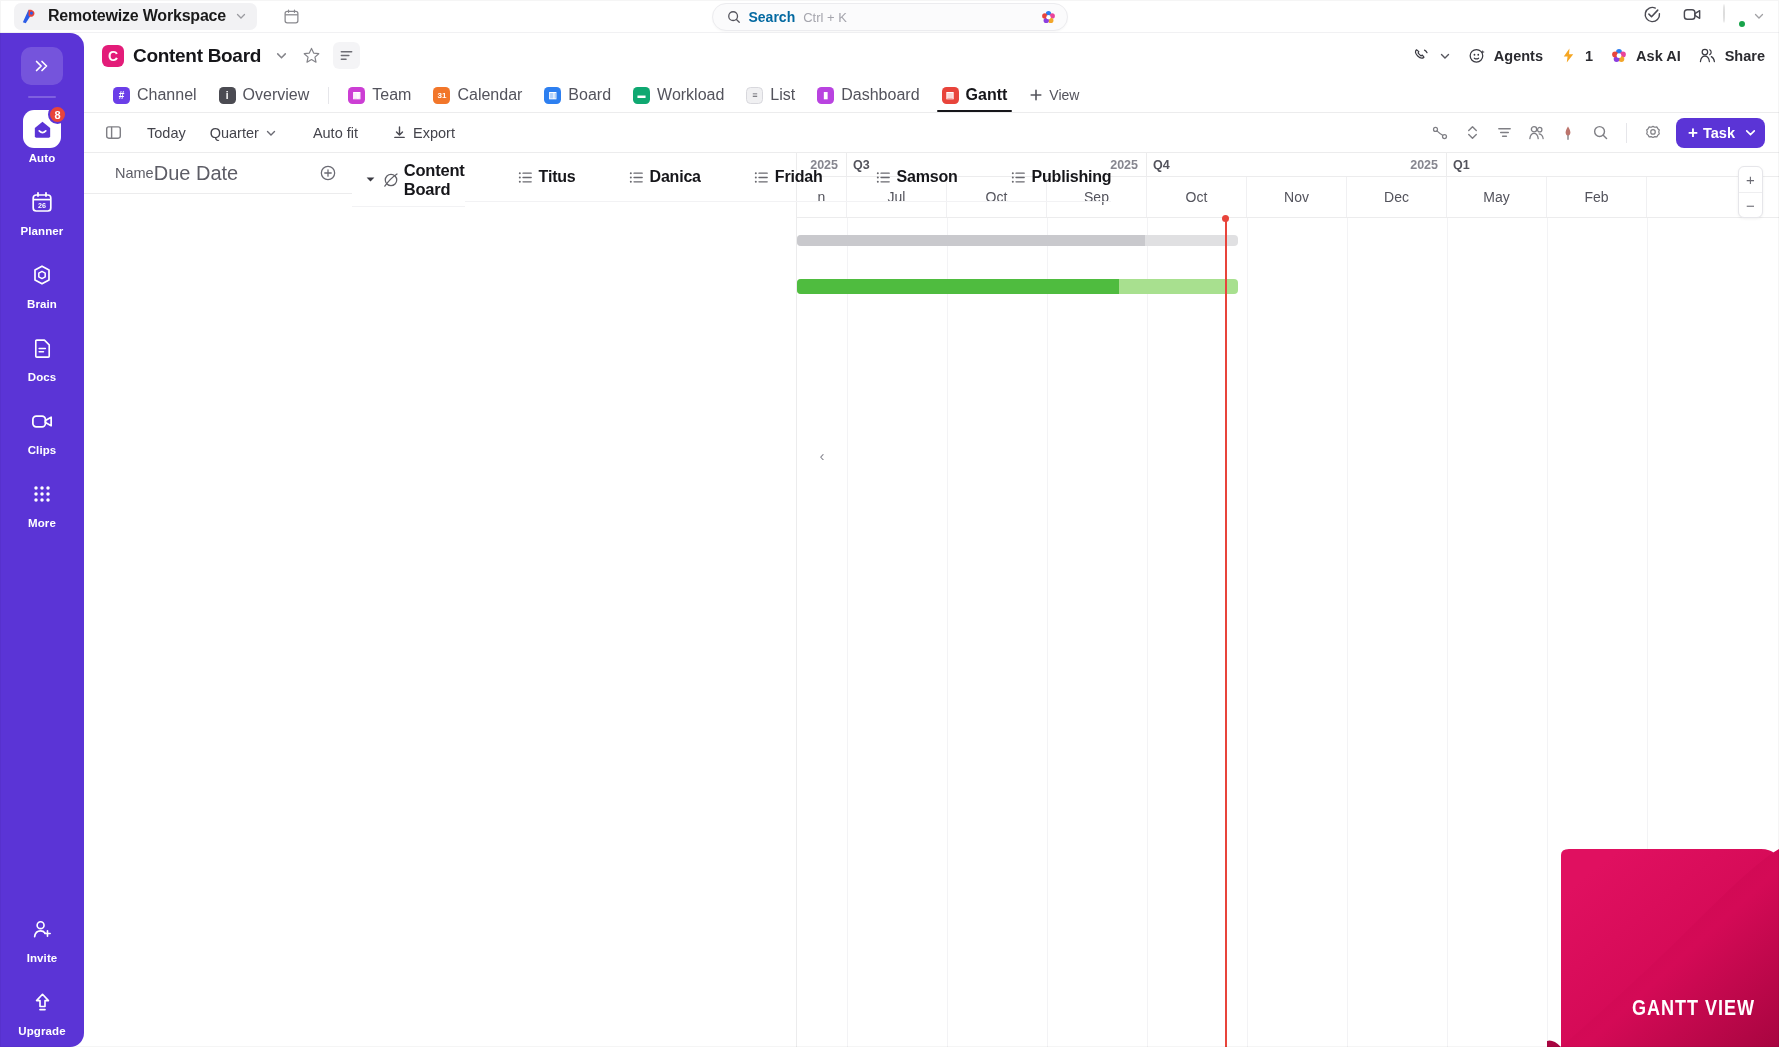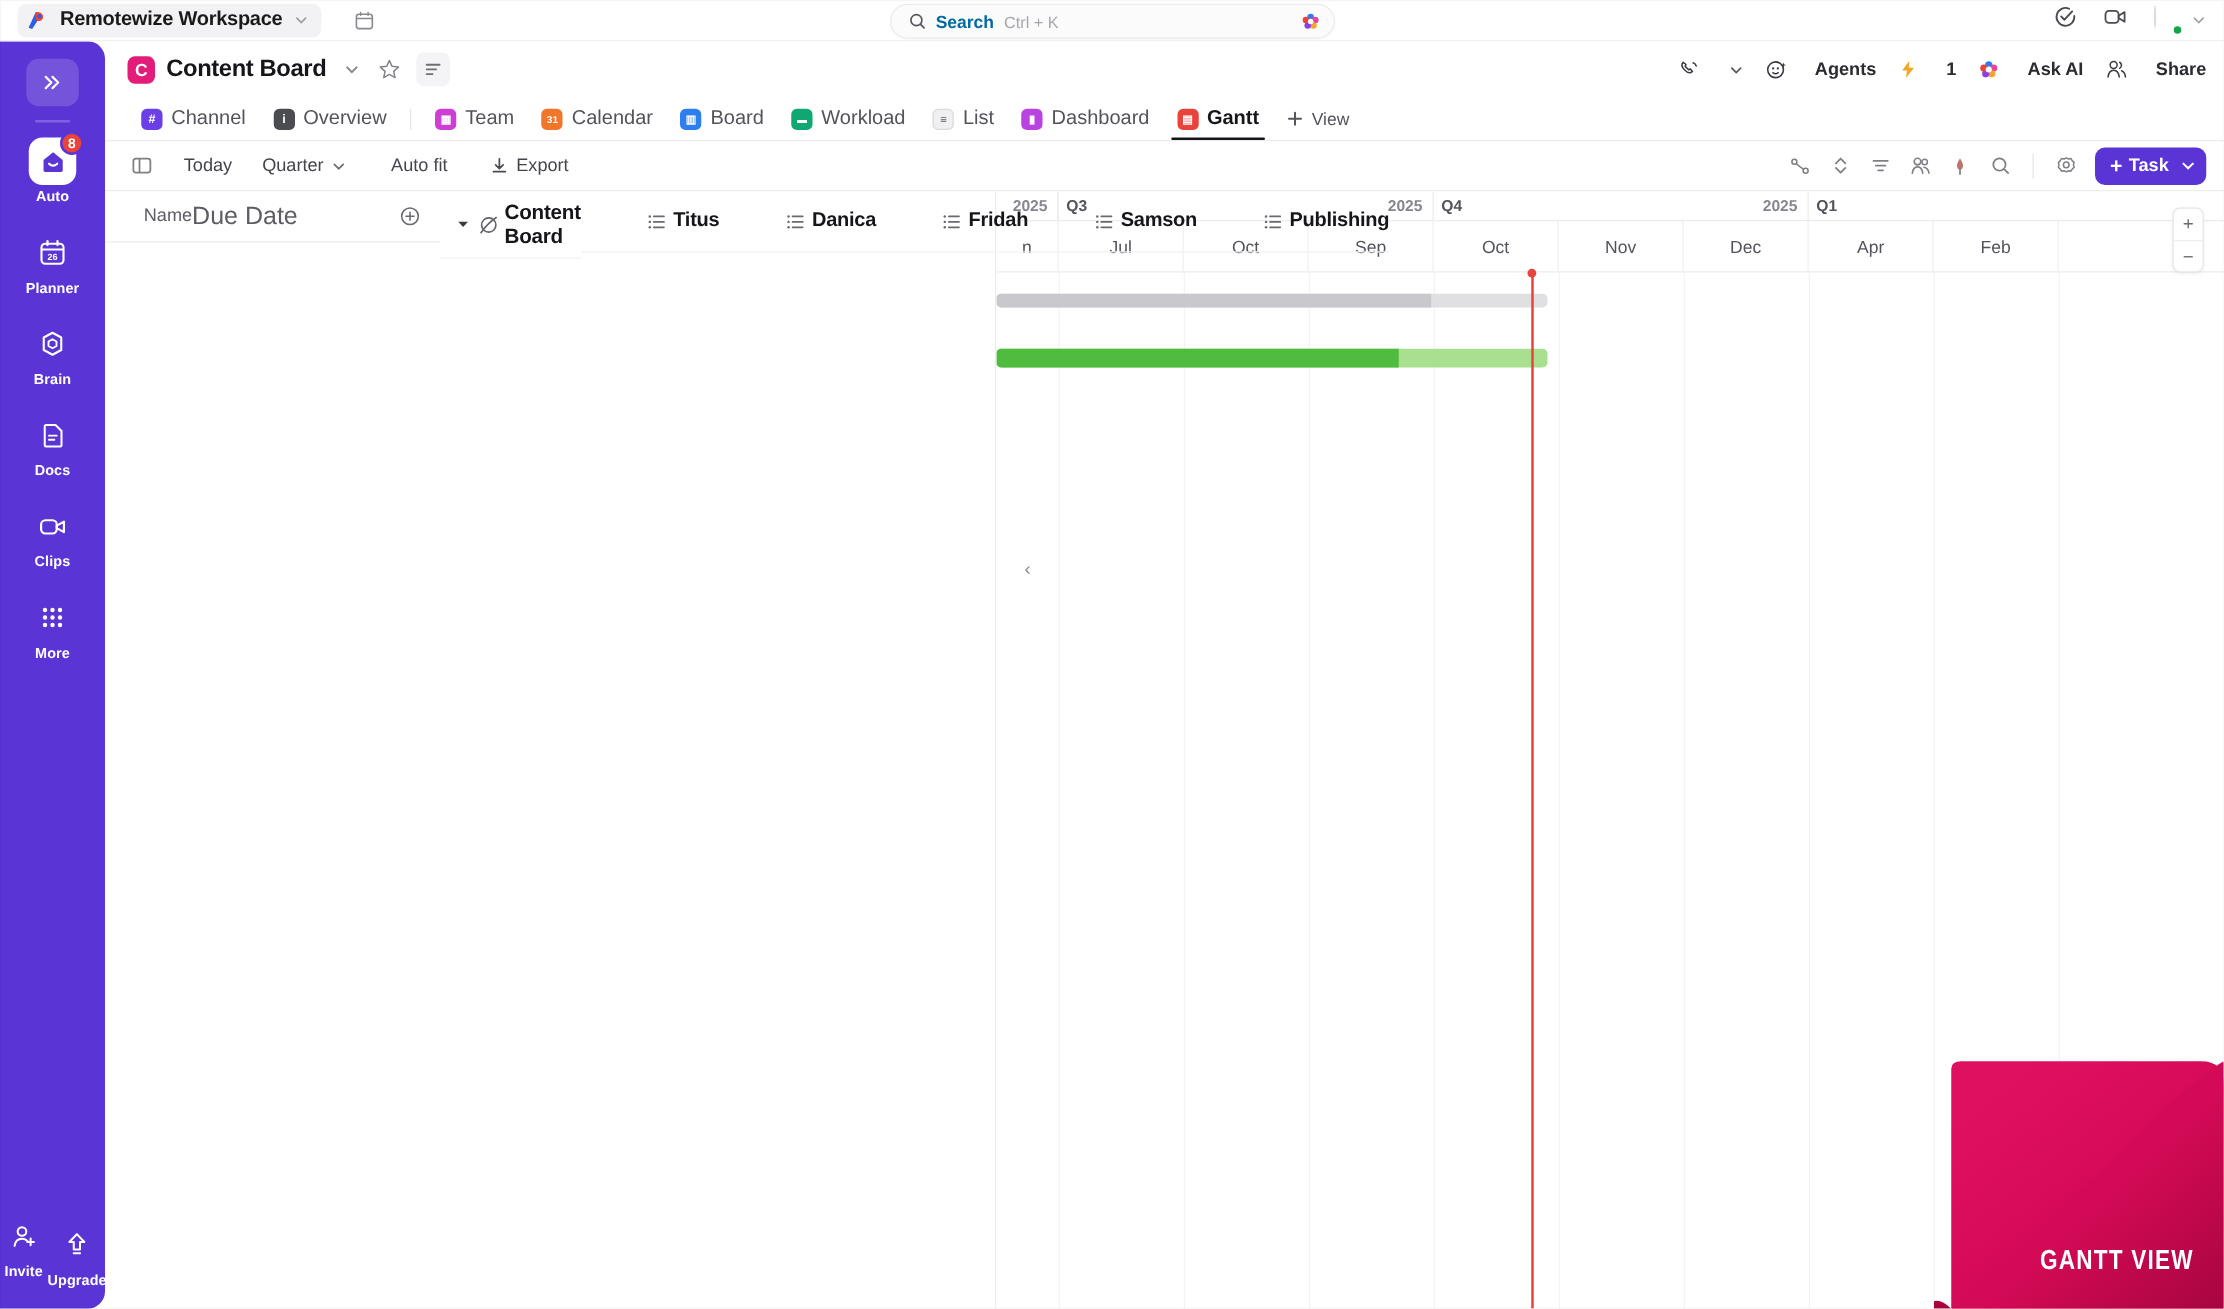--- a/index.html
+++ b/index.html
@@ -67,34 +67,34 @@
   .rail-item { width:100%; display:flex;flex-direction:column;align-items:center; margin-bottom:19px; cursor:pointer; }
   .rail-ico { position:relative; width:38px;height:38px;display:flex;align-items:center;justify-content:center; }
   .rail-ico.active { background:#fff; border-radius:11px; }
   .rail-label { font-size:11.5px; color:#fff; font-weight:700; margin-top:4px; letter-spacing:.1px;}
   .rail-badge {
     position:absolute; top:-5px; right:-6px; min-width:19px;height:19px;
     background:#e8443b; color:#fff; font-size:11px; font-weight:700;
     border-radius:10px; display:flex;align-items:center;justify-content:center;
     border:2px solid #5b34d6; padding:0 3px;
   }
-  .rail-bottom { margin-top:auto; width:100%; display:flex;flex-direction:row;align-items:center; padding-bottom:4px;}
+  .rail-bottom { margin-top:auto; width:100%; display:flex;flex-direction:column;align-items:center; padding-bottom:4px;}
 
   
   .main { flex:1; min-width:0; display:flex; flex-direction:column; background:#fff; }
 
   .board-head { height:45px; min-height:45px; display:flex; align-items:center; padding:0 14px 0 18px; }
   .board-ico { width:22px;height:22px;border-radius:6px;background:#e31c79;color:#fff;
     font-size:14px;font-weight:700;display:flex;align-items:center;justify-content:center; margin-right:9px; flex:none;}
   .board-title { font-size:19px; font-weight:700; color:#16161a; letter-spacing:-.3px;}
   .bh-ic { margin-left:14px; display:flex; opacity:.72; cursor:pointer; }
   .bh-btn { margin-left:12px; width:27px;height:27px;border-radius:6px;background:#f3f3f5;
             display:flex;align-items:center;justify-content:center;cursor:pointer; opacity:.85;}
   .board-head-right { margin-left:auto; display:flex; align-items:center; gap:17px; }
-  .hr-item { display:flex;align-items:center;gap:22px;cursor:pointer; font-size:14.5px;color:#2b2b30;font-weight:600;}
+  .hr-item { display:flex;align-items:center;gap:8px;cursor:pointer; font-size:14.5px;color:#2b2b30;font-weight:600;}
   .bolt-n { font-size:14.5px; font-weight:700; color:#2b2b30; }
 
   
   .tabs { height:34px; min-height:34px; display:flex; align-items:center; padding:0 18px; gap:0; }
   .tab { display:flex;align-items:center;gap:7px;padding:0 11px; height:34px; cursor:pointer; position:relative;}
   .tab .tl { font-size:16px; color:#53535c; font-weight:500; white-space:nowrap;}
   .tab.active .tl { color:#16161a; font-weight:700; }
   .tab.active::after{content:"";position:absolute;left:6px;right:6px;bottom:0;height:2.5px;background:#16161a;border-radius:2px;}
   .tbi { width:17px;height:17px;border-radius:4.5px; display:flex;align-items:center;justify-content:center;
          font-size:10px;color:#fff;font-weight:700; flex:none;}
@@ -676,21 +676,21 @@
           <div class="qcell" style="position:absolute;left:0;top:0;width:50px;height:24px;justify-content:flex-end;padding-right:8px;border-right:1px solid #ececed;font-size:12.5px;color:#86868f;">2025</div>
 
           <div class="mrow">
             <div class="mcell" style="width:50px">n</div>
             <div class="mcell" style="width:100px">Jul</div>
             <div class="mcell" style="width:100px">Oct</div>
             <div class="mcell" style="width:100px">Sep</div>
             <div class="mcell" style="width:100px">Oct</div>
             <div class="mcell" style="width:100px">Nov</div>
             <div class="mcell" style="width:100px">Dec</div>
-            <div class="mcell" style="width:100px">Apr</div>
+            <div class="mcell" style="width:100px">May</div>
             <div class="mcell" style="width:100px">Feb</div>
           </div>
 
           <div class="gbody">
             <div class="vgrid">
               <span class="vline" style="left:50px"></span>
               <span class="vline" style="left:150px"></span>
               <span class="vline" style="left:250px"></span>
               <span class="vline" style="left:350px"></span>
               <span class="vline" style="left:450px"></span>

